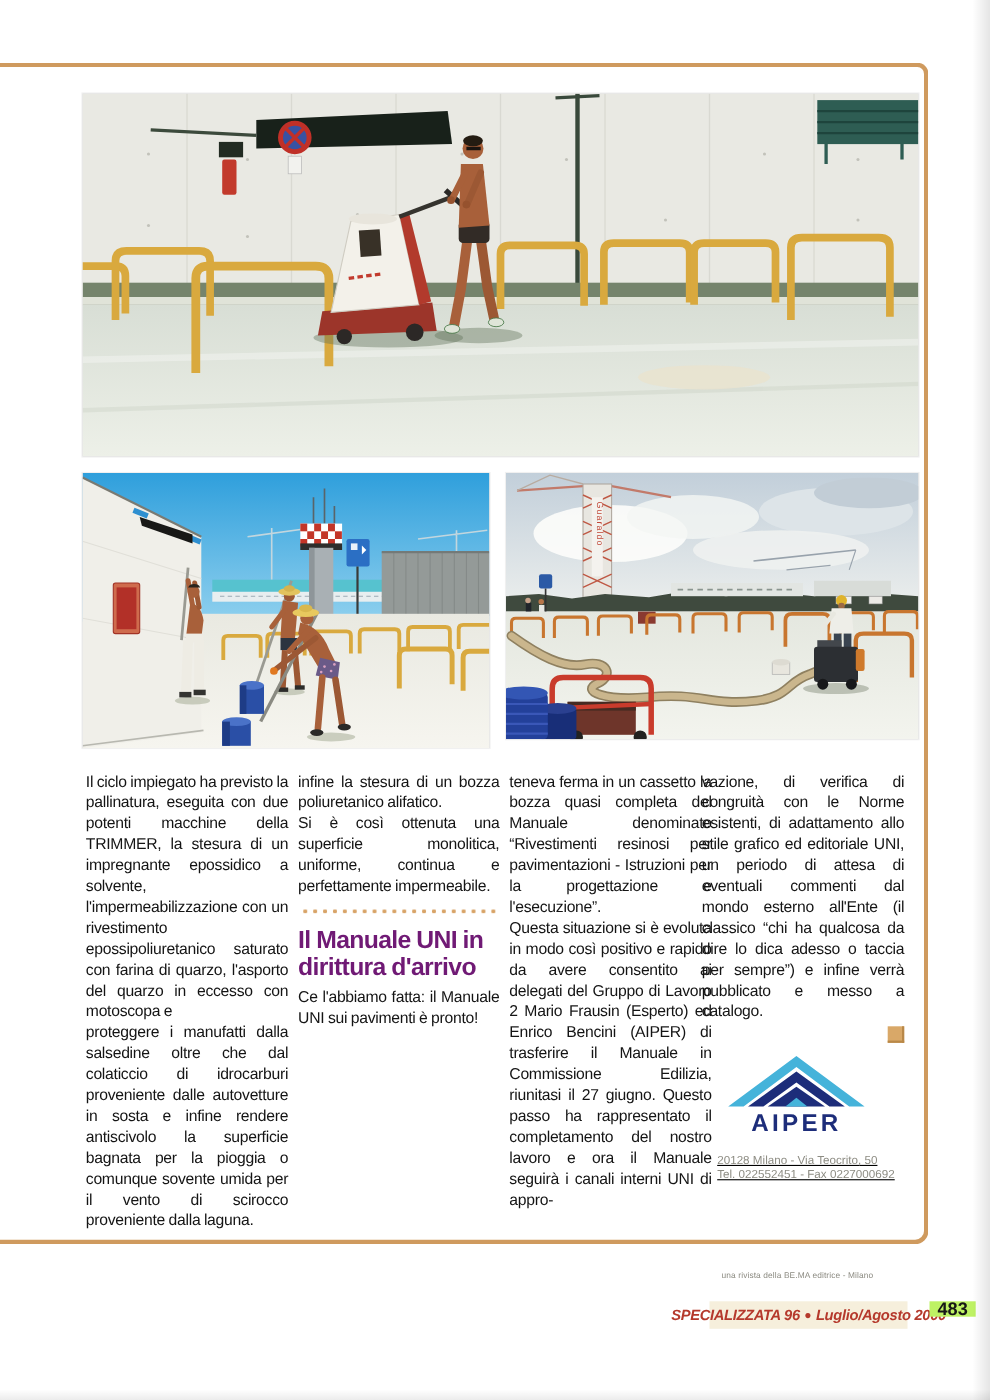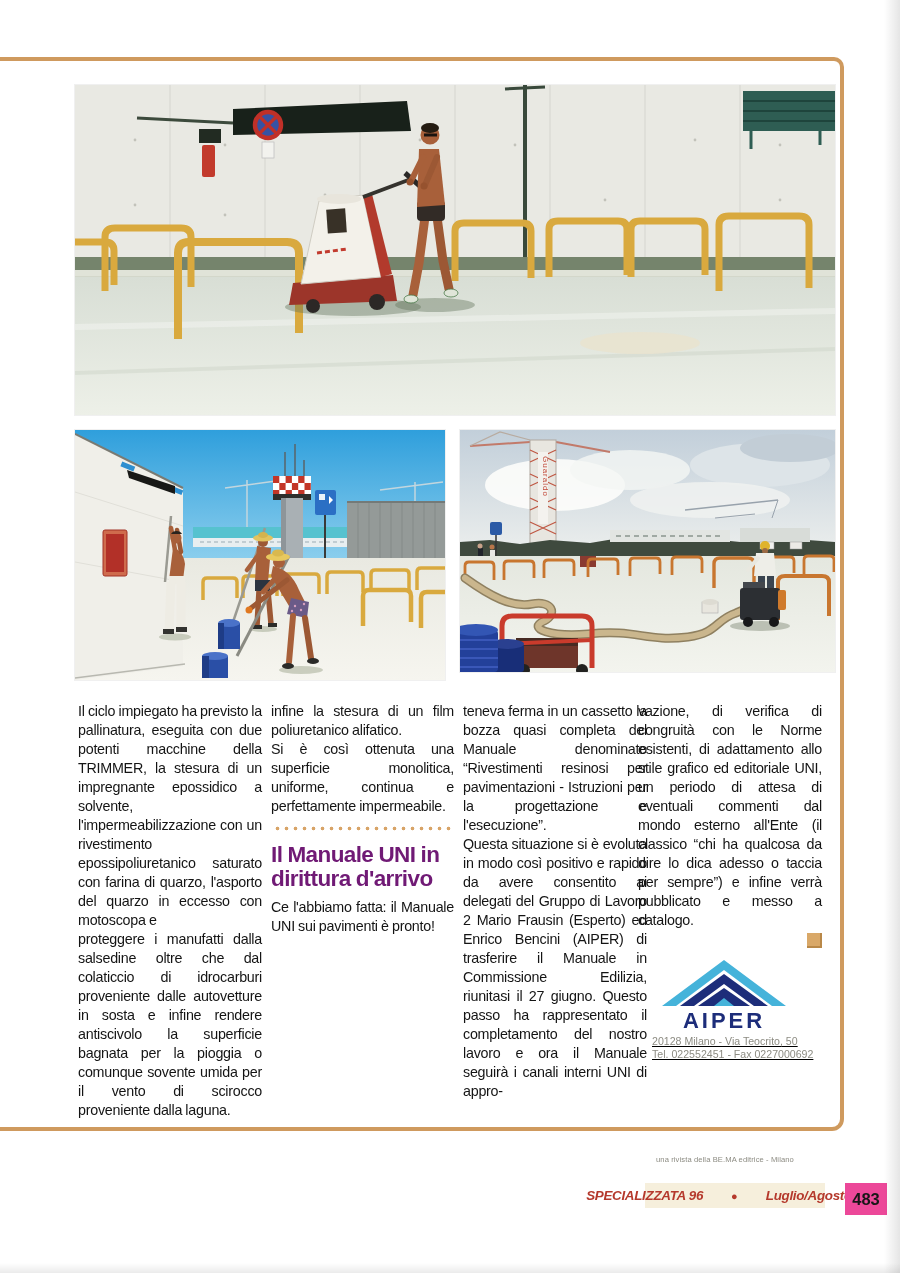--- a/index.html
+++ b/index.html
@@ -46,35 +46,34 @@
   }
   .end-marker{
     float:right;width:13px;height:13px;background:#d9a868;
     border-right:2px solid #b98848;border-bottom:2px solid #b98848;
     margin-top:3px;
   }
 
   .aiper{position:absolute;left:652px;top:956px;width:192px;text-decoration:underline;}
   .aiper-logo{display:block;margin:0 0 2px 2px;}
   .aiper-assoc{font-weight:bold;font-size:12.4px;line-height:14px;color:#27251f;letter-spacing:0.1px;}
-  .aiper-addr{font-size:10.6px;line-height:13px;color:#8d8c83;margin-top:3px;}
+  .aiper-addr{font-size:10.6px;line-height:13px;color:#8d8c83;margin-top:17px;}
 
   .footer-strip{
     position:absolute;left:645px;top:1183px;width:180px;height:25px;
     background:#f6efdc;display:flex;align-items:center;justify-content:center;
     white-space:nowrap;
-    gap:24px;
   }
   .footer-title{
     font-style:italic;font-weight:bold;font-size:13.4px;color:#b5392c;letter-spacing:-0.3px;
   }
   .footer-dot{color:#b5392c;font-size:11px;margin:0 4px;}
   .page-number-strip{
-    position:absolute;left:845px;top:1183px;width:42px;height:32px;
-    background:#ec4899;display:flex;align-items:center;justify-content:center;
+    position:absolute;left:845px;top:1183px;width:42px;height:14px;
+    background:#bef264;display:flex;align-items:center;justify-content:center;
     font-weight:bold;font-size:16.5px;color:#171717;
   }
   .footer-publisher{
     position:absolute;left:656px;top:1155px;font-size:7.6px;color:#8c8b82;letter-spacing:0.1px;
   }
 </style>
 </head>
 <body>
 
 <div class="frame"></div>
@@ -416,21 +415,21 @@
   </g>
 </svg>
 </div>
 
 <div class="col" id="col1">
   <p>Il ciclo impiegato ha previsto la pallinatura, eseguita con due potenti macchine della TRIMMER, la stesura di un impregnante epossidico a solvente, l'impermeabilizzazione con un rivestimento epossipoliuretanico saturato con farina di quarzo, l'asporto del quarzo in eccesso con motoscopa e</p>
   <p>proteggere i manufatti dalla salsedine oltre che dal colaticcio di idrocarburi proveniente dalle autovetture in sosta e infine rendere antiscivolo la superficie bagnata per la pioggia o comunque sovente umida per il vento di scirocco proveniente dalla laguna.</p>
 </div>
 
 <div class="col" id="col2">
-  <p>infine la stesura di un film poliuretanico alifatico.</p>
+  <p>infine la stesura di un bozza poliuretanico alifatico.</p>
   <p>Si è così ottenuta una superficie monolitica, uniforme, continua e perfettamente impermeabile.</p>
   <div class="dotted-rule"></div>
   <h2 class="section-heading"><span>Il Manuale UNI in</span><br><span>dirittura d'arrivo</span></h2>
   <p>Ce l'abbiamo fatta: il Manuale UNI sui pavimenti è pronto!</p>
 </div>
 
 <div class="col" id="col3">
   <p>teneva ferma in un cassetto la bozza quasi completa del Manuale denominato “Rivestimenti resinosi per pavimentazioni - Istruzioni per la progettazione e l'esecuzione”.</p>
   <p>Questa situazione si è evoluta in modo così positivo e rapido da avere consentito ai delegati del Gruppo di Lavoro 2 Mario Frausin (Esperto) ed Enrico Bencini (AIPER) di trasferire il Manuale in Commissione Edilizia, riunitasi il 27 giugno. Questo passo ha rappresentato il completamento del nostro lavoro e ora il Manuale seguirà i canali interni UNI di appro-</p>
 </div>

